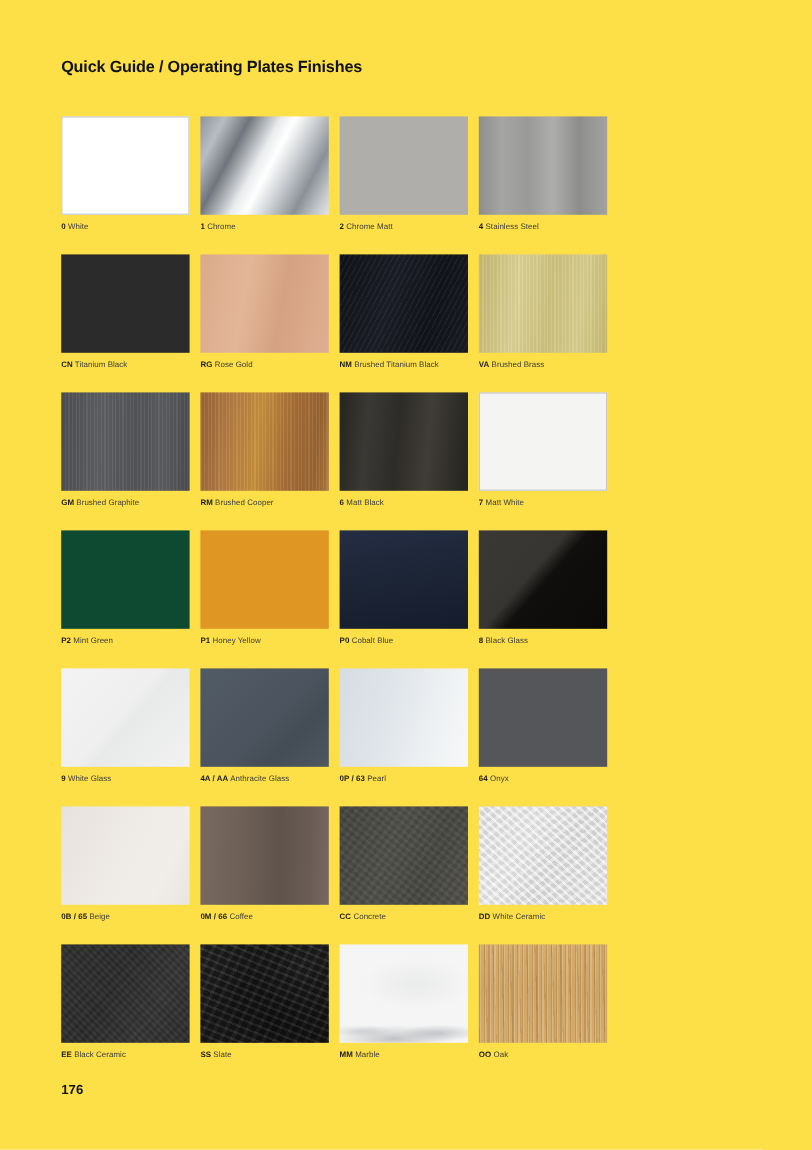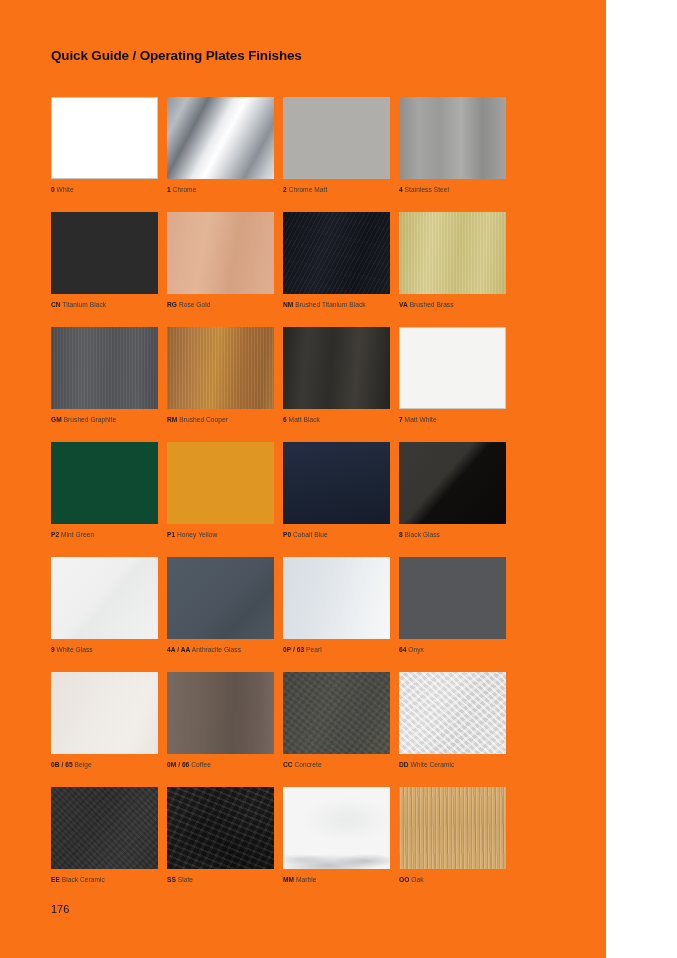--- a/index.html
+++ b/index.html
@@ -13,23 +13,23 @@
     height: 958px;
     position: relative;
     font-family: "Liberation Sans", sans-serif;
     color: #1a1a1a;
     overflow: hidden;
   }
 
   .page {
     position: absolute;
     left: 0; top: 0;
-    width: 606px;
+    width: 677px;
     height: 958px;
-    background: #f97316;
+    background: #fde047;
   }
 
   .page-title {
     position: absolute;
     left: 51px;
     top: 48px;
     font-size: 13.5px;
     font-weight: bold;
     letter-spacing: -0.15px;
     color: #111111;
@@ -85,21 +85,21 @@
   .caption .name {
     font-weight: normal;
     color: #3a3a3a;
   }
 
   .page-number {
     position: absolute;
     left: 51px;
     top: 903px;
     font-size: 11px;
-    font-weight: normal;
+    font-weight: bold;
     color: #111111;
   }
 </style>
 </head>
 <body>
 
 <div class="page">
 
   <div class="page-title">Quick Guide / Operating Plates Finishes</div>
 

